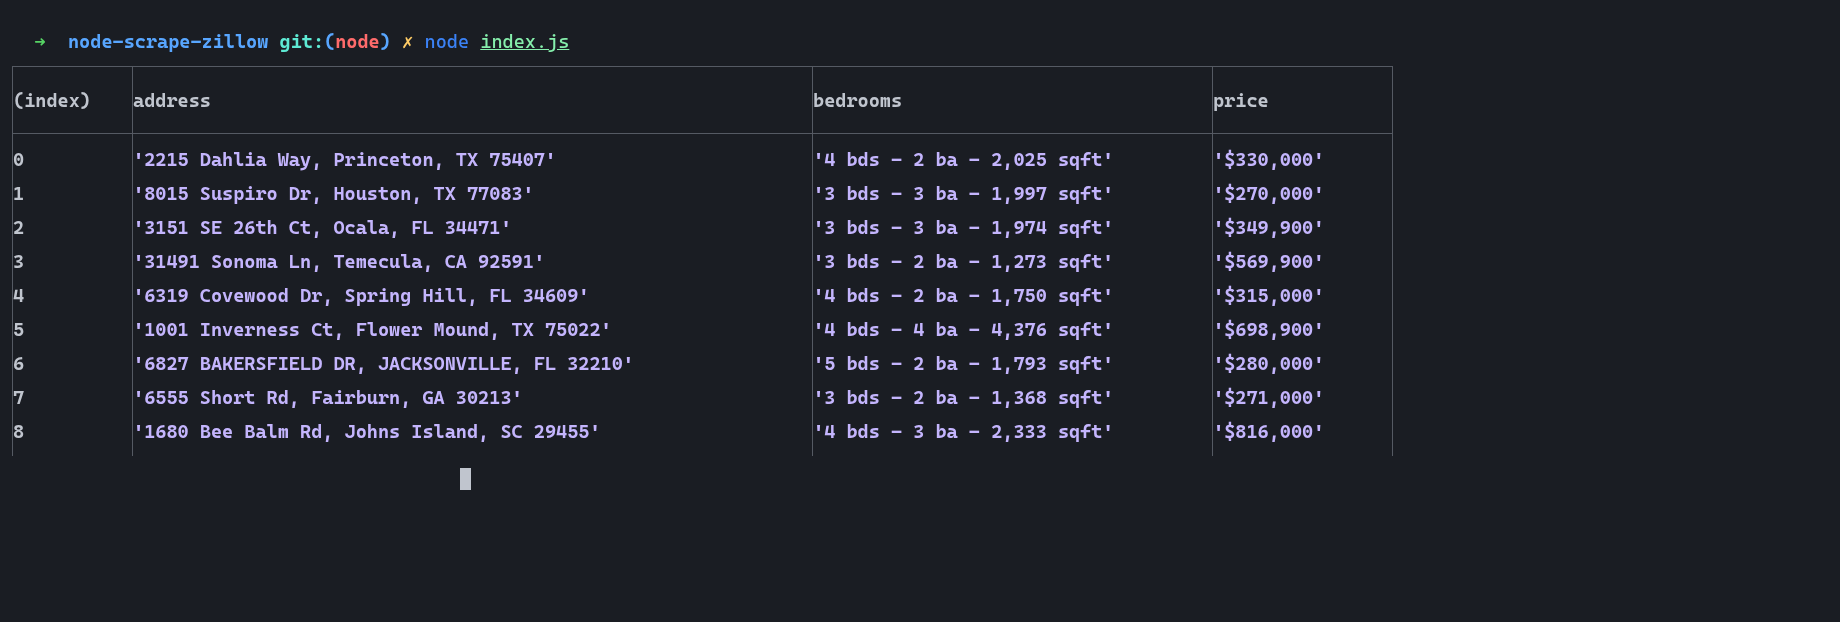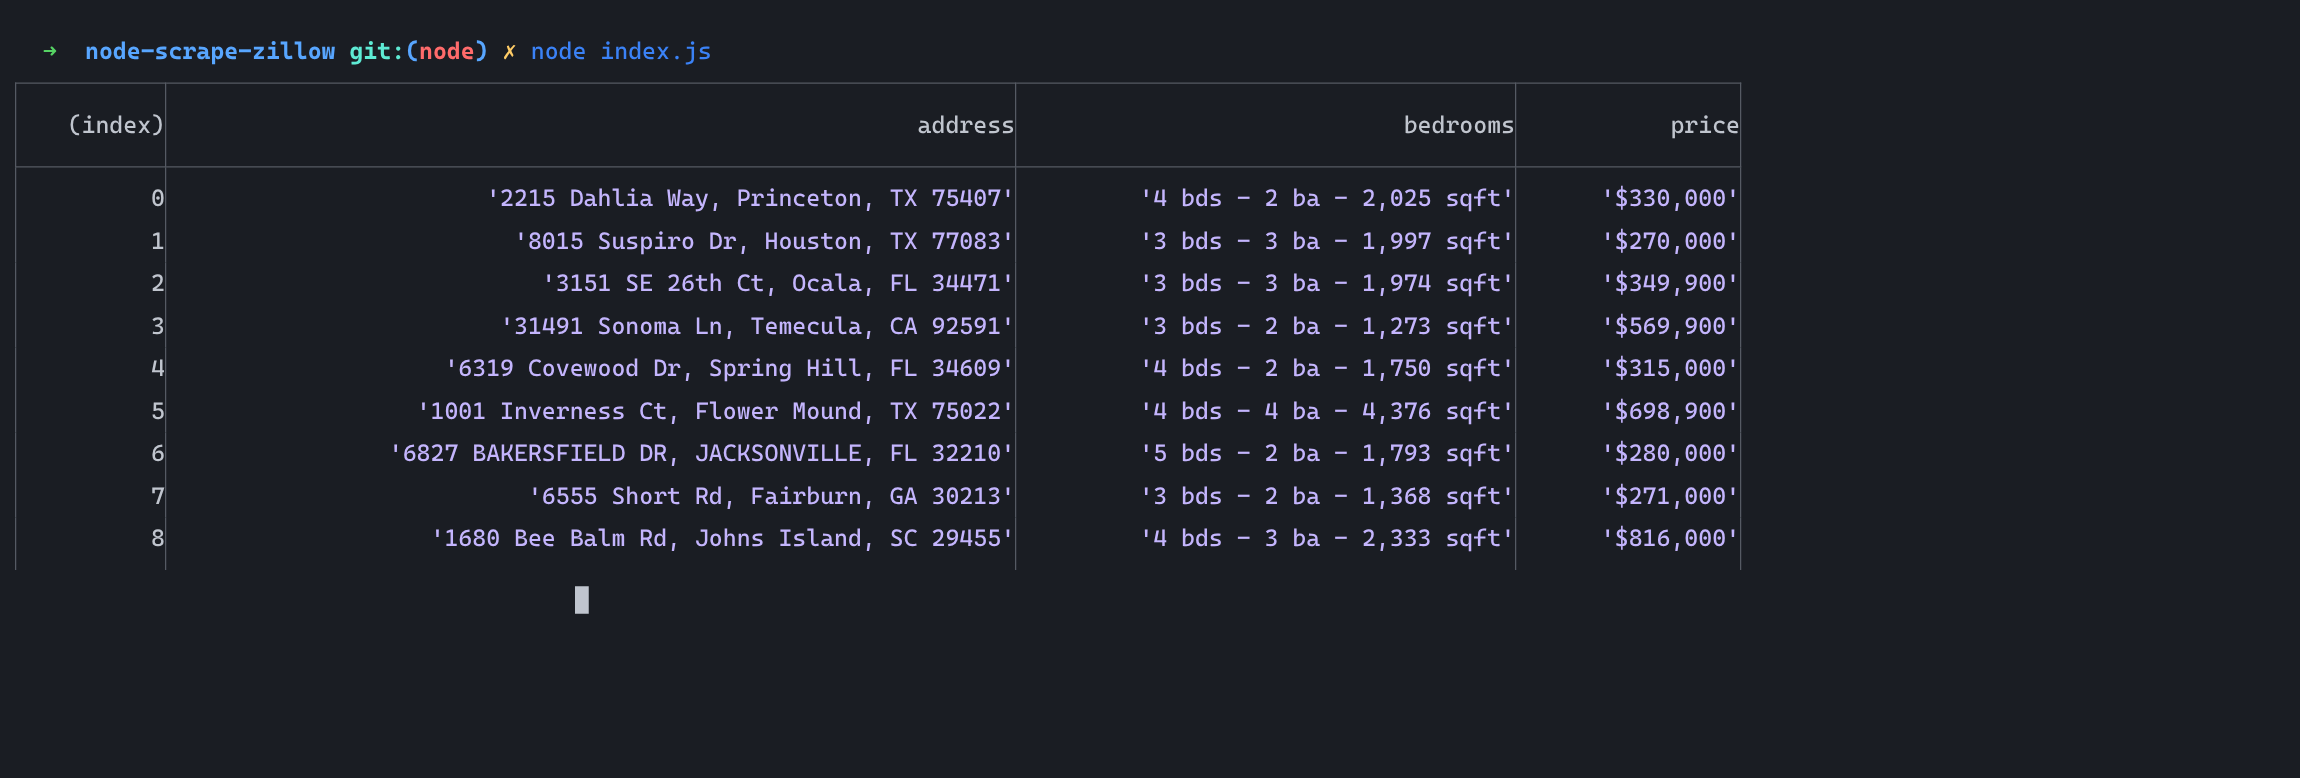--- a/index.html
+++ b/index.html
@@ -17,34 +17,34 @@
       margin-bottom: 14px;
       white-space: pre;
     }
     .arrow { color: #56d364; font-weight: bold; }
     .dir { color: #58a6ff; font-weight: bold; }
     .git-label { color: #5eead4; font-weight: bold; }
     .paren { color: #58a6ff; font-weight: bold; }
     .branch { color: #ff6b6b; font-weight: bold; }
     .x-mark { color: #ffcc66; font-weight: bold; }
     .cmd { color: #3b82f6; }
-    .cmd-file { color: #3b82f6; }
+    .cmd-file { color: #86efac; text-decoration: underline; }
 
     .table-wrap {
       display: inline-block;
       color: #c0c5ce;
     }
     table {
       border-collapse: collapse;
     }
     th, td {
       border: 1px solid #555a63;
       padding: 6px 0;
-      text-align: right;
-      font-weight: normal;
+      text-align: left;
+      font-weight: bold;
       white-space: pre;
       margin-left: 13px;
     }
     thead th {
       padding-top: 22px;
       padding-bottom: 22px;
       color: #c0c5ce;
     }
     tbody tr:first-child td { padding-top: 14px; }
     tbody tr:last-child td { padding-bottom: 14px; }

